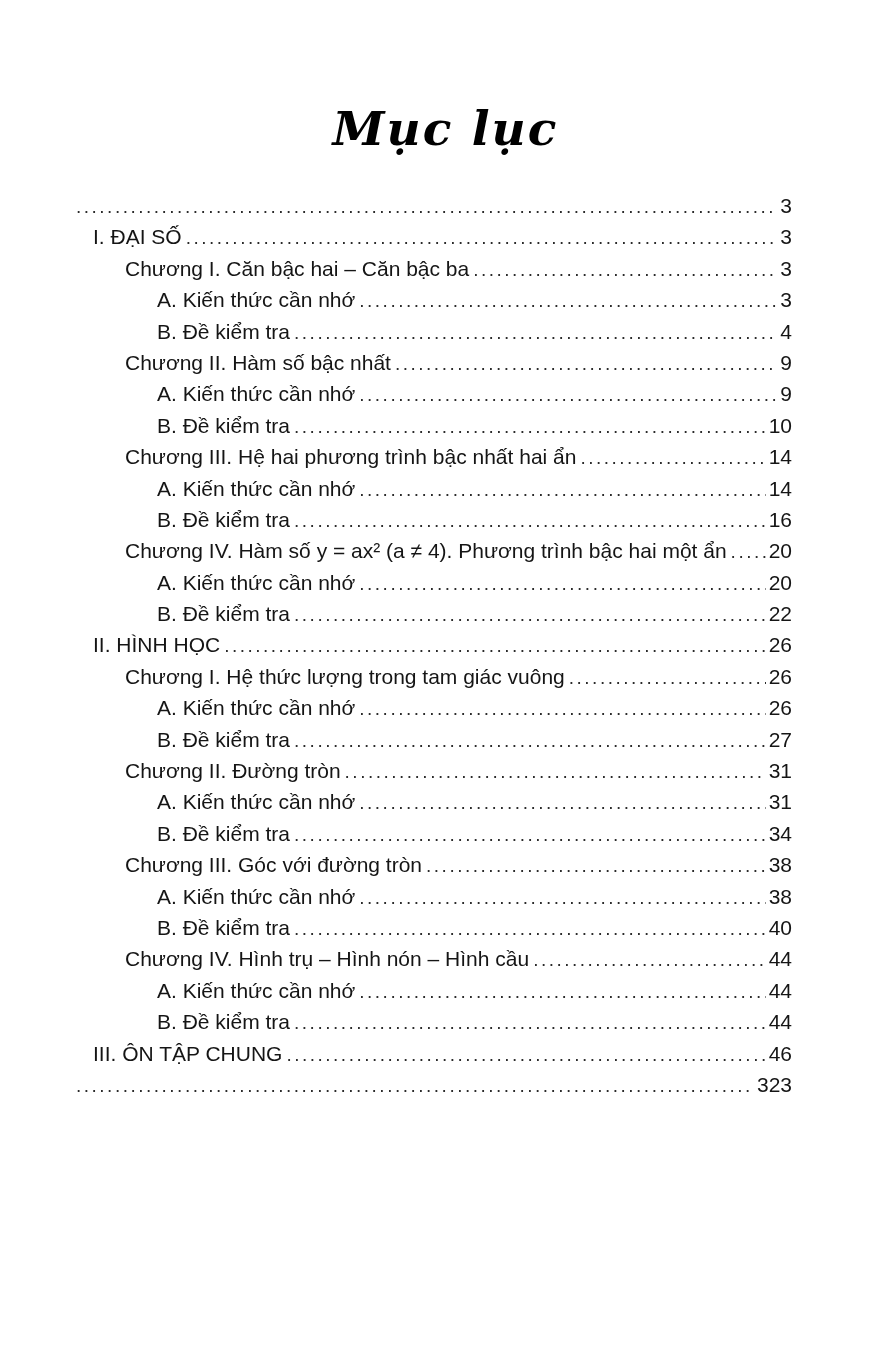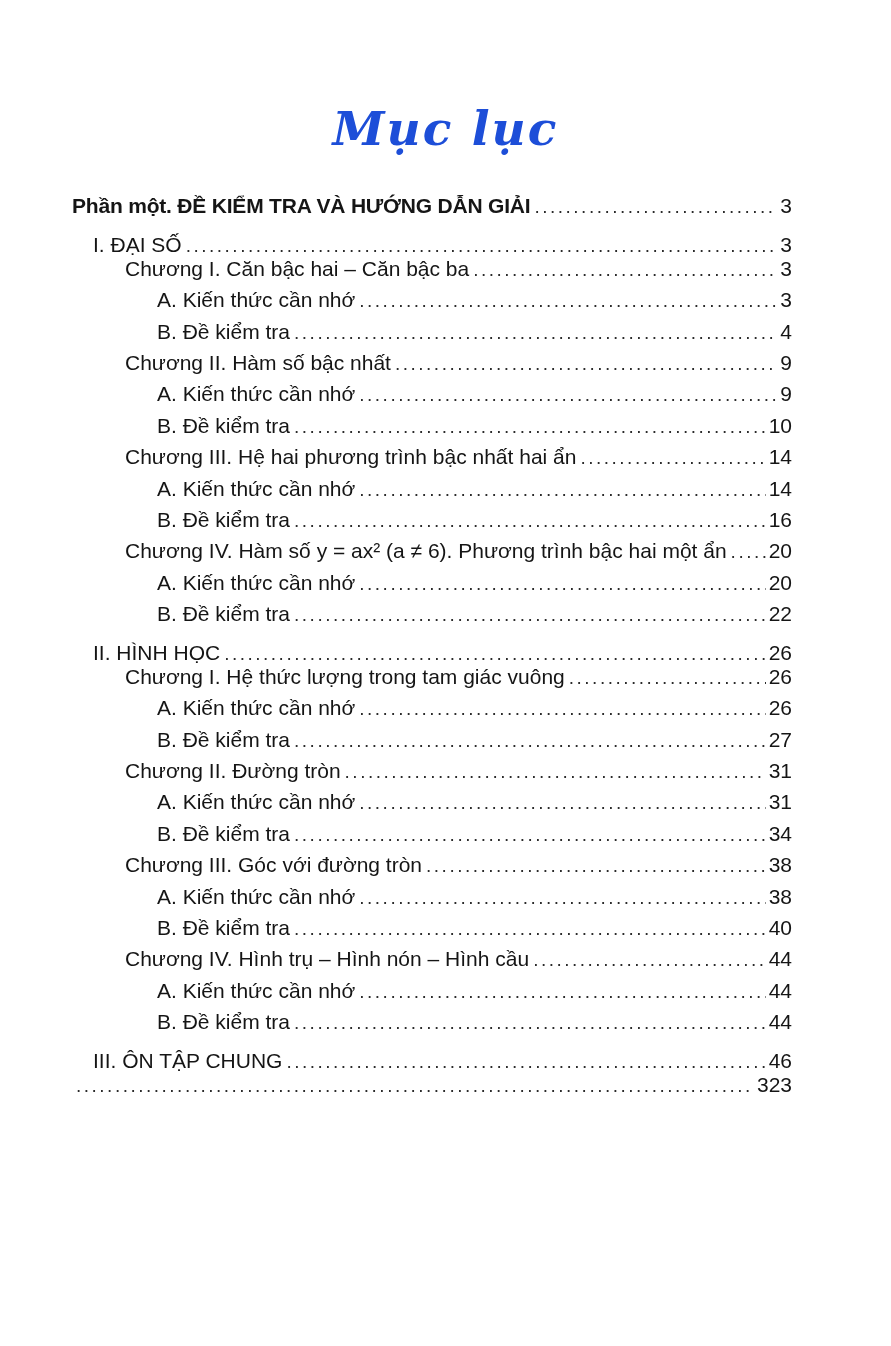--- a/index.html
+++ b/index.html
@@ -22,41 +22,41 @@
   }
   .doc-title {
     margin-top: 100px;
     text-align: center;
     font-family: "DejaVu Serif", serif;
     font-style: italic;
     font-weight: bold;
     font-size: 47px;
     line-height: 58px;
     letter-spacing: 2px;
-    color: #1d4ed8;
+    color: #000000;
   }
   .toc {
     margin: 36px 0 0 72px;
     width: 720px;
   }
   .toc-row {
     display: flex;
     align-items: baseline;
     height: 31.4px;
     font-size: 21px;
     white-space: nowrap;
   }
   .toc-row .label {
     flex: 0 0 auto;
   }
   .toc-row.bold .label {
     font-weight: bold;
     letter-spacing: -0.2px;
   }
-  .toc-row.lvl1 { padding-left: 21px; align-items: flex-end; }
+  .toc-row.lvl1 { padding-left: 21px; }
   .toc-row.lvl2 { padding-left: 53px; }
   .toc-row.lvl3 { padding-left: 85px; }
   .dots {
     flex: 1 1 auto;
     overflow: hidden;
     margin: 0 3px 0 4px;
     color: #2a2a2a;
     min-width: 0;
   }
   .dots::after {
@@ -71,21 +71,20 @@
   }
 </style>
 </head>
 <body>
 
 <div class="doc-page">
   <div class="doc-title">Mục lục</div>
 
   <div class="toc">
       <div class="toc-row lvl0 bold">
-        <span class="label">Phần một. ĐỀ KIỂM TRA VÀ HƯỚNG DẪN GIẢI</span>
         <span class="dots"></span>
         <span class="page-num">3</span>
       </div>
       <div class="toc-row lvl1">
         <span class="label">I. ĐẠI SỐ</span>
         <span class="dots"></span>
         <span class="page-num">3</span>
       </div>
       <div class="toc-row lvl2">
         <span class="label">Chương I. Căn bậc hai – Căn bậc ba</span>
@@ -126,21 +125,21 @@
         <span class="label">A. Kiến thức cần nhớ</span>
         <span class="dots"></span>
         <span class="page-num">14</span>
       </div>
       <div class="toc-row lvl3">
         <span class="label">B. Đề kiểm tra</span>
         <span class="dots"></span>
         <span class="page-num">16</span>
       </div>
       <div class="toc-row lvl2">
-        <span class="label">Chương IV. Hàm số y = ax² (a ≠ 6). Phương trình bậc hai một ẩn</span>
+        <span class="label">Chương IV. Hàm số y = ax² (a ≠ 4). Phương trình bậc hai một ẩn</span>
         <span class="dots"></span>
         <span class="page-num">20</span>
       </div>
       <div class="toc-row lvl3">
         <span class="label">A. Kiến thức cần nhớ</span>
         <span class="dots"></span>
         <span class="page-num">20</span>
       </div>
       <div class="toc-row lvl3">
         <span class="label">B. Đề kiểm tra</span>

